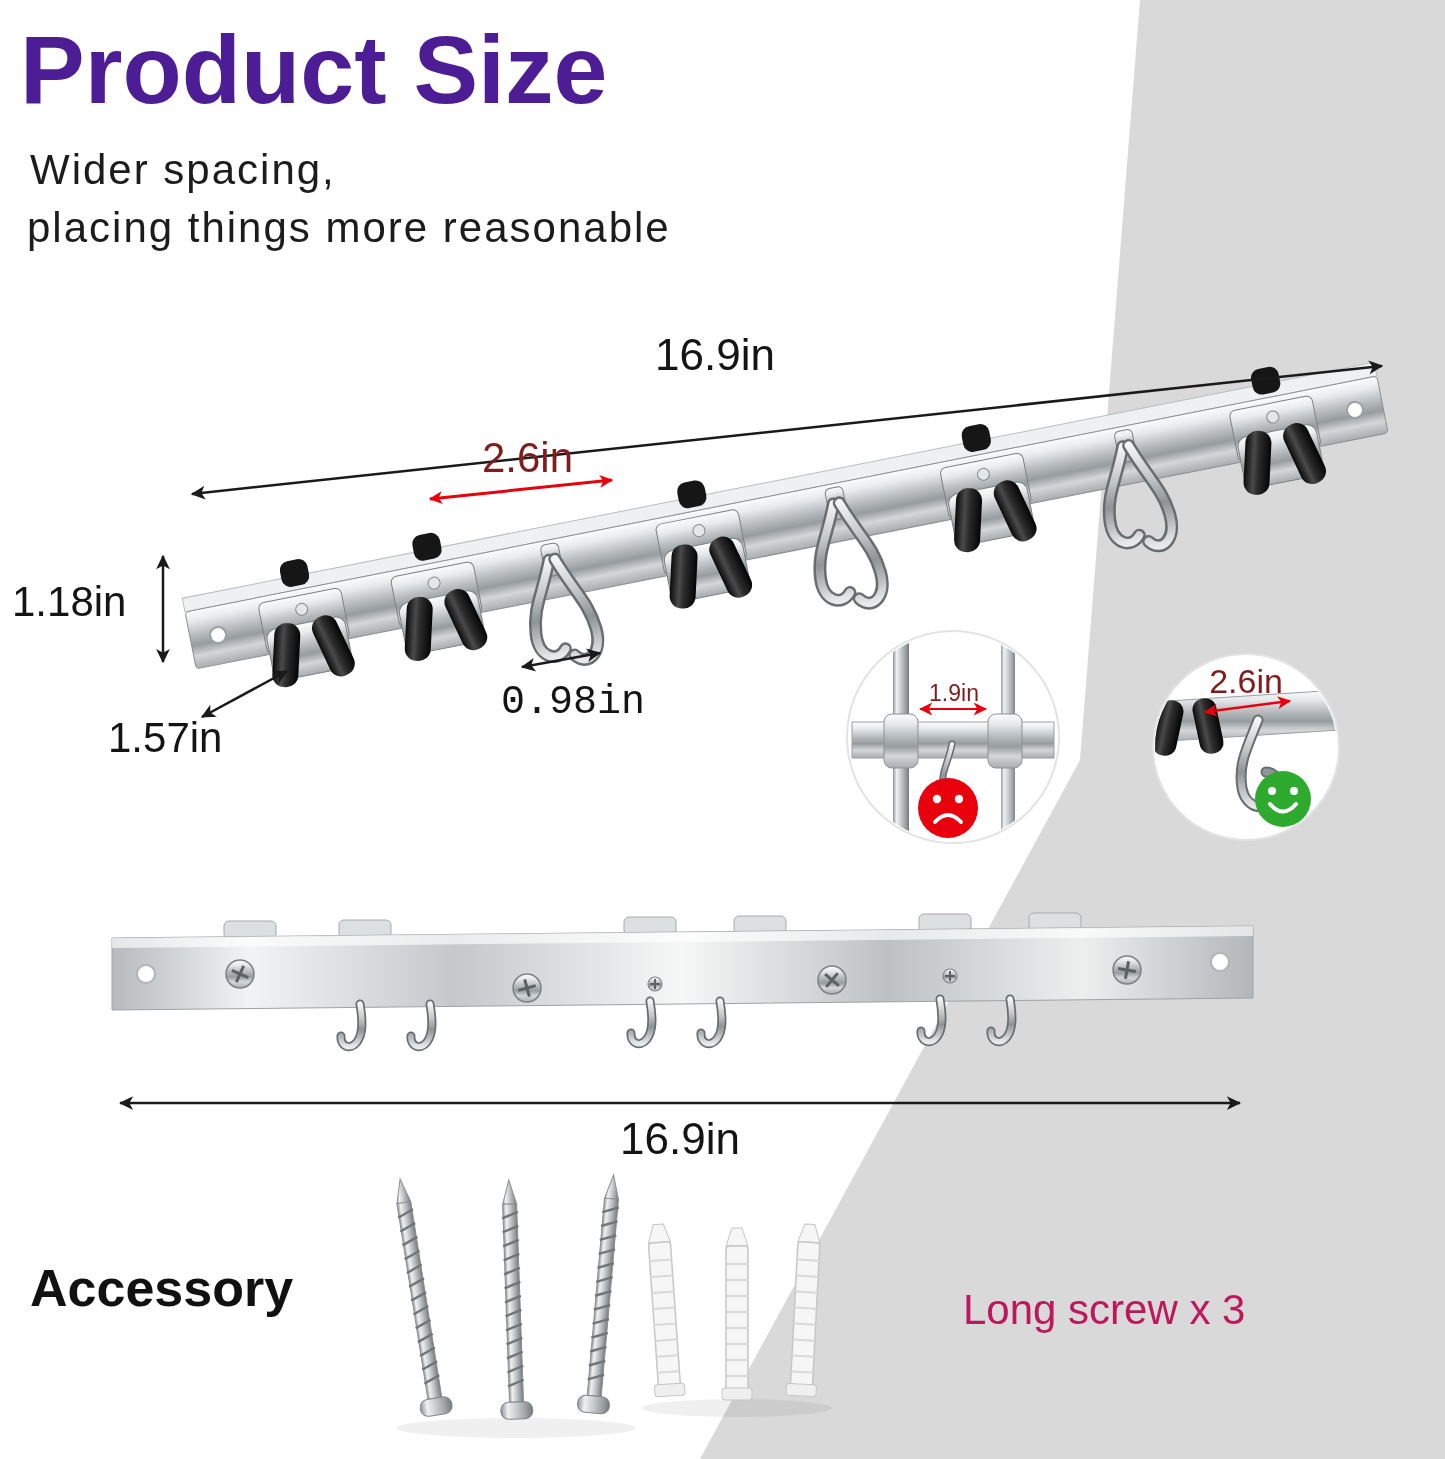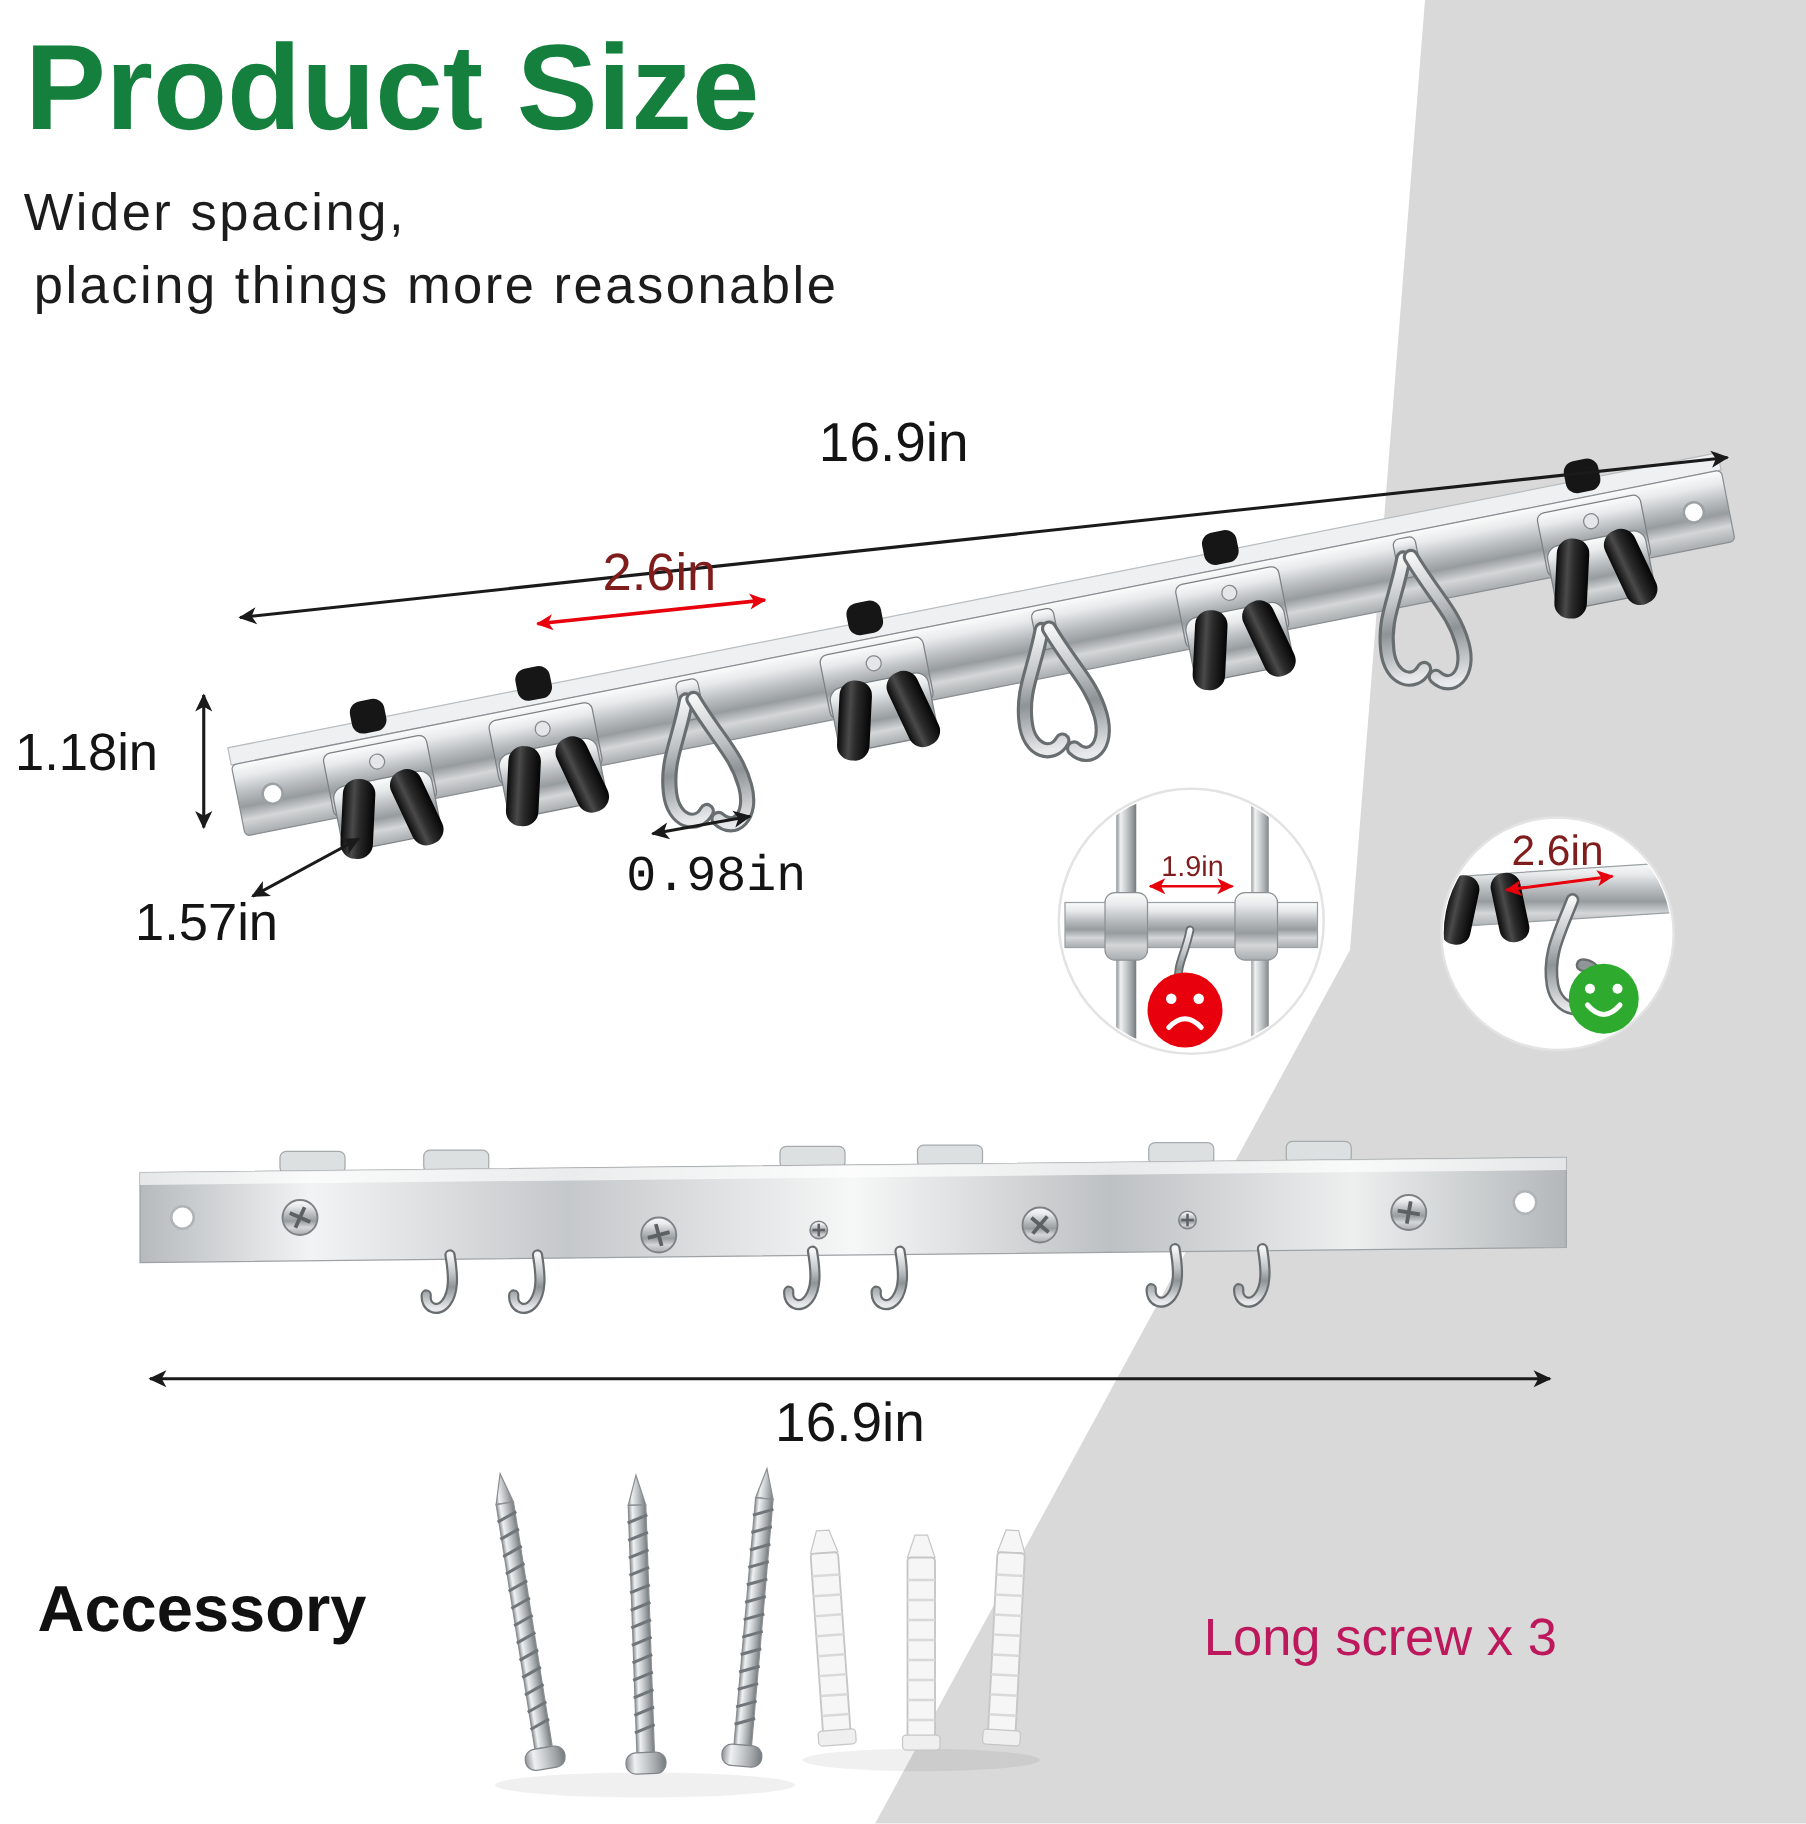--- a/index.html
+++ b/index.html
@@ -2,21 +2,21 @@
 <html><head>
 <meta charset="utf-8">
 <style>
   html,body { margin:0; padding:0; background:#ffffff; }
   .page {
     position:relative; width:1445px; height:1459px; background:#ffffff;
     font-family:"Liberation Sans", sans-serif; overflow:hidden;
   }
   svg.scene { position:absolute; left:0; top:0; z-index:0; }
   .label { position:absolute; z-index:2; color:#141414; white-space:nowrap; }
-  .title { font-size:97px; font-weight:700; letter-spacing:0px; color:#15803d; }
+  .title { font-size:97px; font-weight:700; letter-spacing:0px; color:#4c1d95; }
   .subtitle { font-size:42px; color:#1c1c1c; letter-spacing:2px; }
   .dim { font-size:44px; color:#141414; }
   .center { text-align:center; }
   .red { color:#7f1d1d; }
   .accessory-title { font-size:52px; font-weight:700; color:#111; }
   .acc-line { font-size:42px; color:#be185d;margin-top:20px; }
 </style>
 </head>
 <body>
 
@@ -305,21 +305,21 @@
       <g transform="translate(801,1394) rotate(3)">
         <polygon points="-11,-152 11,-152 5,-170 -5,-170" fill="#f6f6f6" stroke="#c6c6c6"></polygon>
         <rect x="-11" y="-152" width="22" height="152" rx="3" fill="#f6f6f6" stroke="#c6c6c6" stroke-width="1.5"></rect>
         <path d="M-11,-22 h22 M-11,-38 h22 M-11,-54 h22 M-11,-70 h22 M-11,-86 h22 M-11,-102 h22 M-11,-118 h22 M-11,-134 h22" stroke="#d9d9d9" stroke-width="2" fill="none"></path>
         <rect x="-15" y="-10" width="30" height="12" rx="3" fill="#efefef" stroke="#c6c6c6"></rect>
       </g>
     </g>
   </svg>
 
   <div class="label title" style="left:20px;top:14px;">Product Size</div>
-  <div class="label subtitle" style="left:19px;top:146px;">Wider spacing,</div>
+  <div class="label subtitle" style="left:30px;top:146px;">Wider spacing,</div>
   <div class="label subtitle" style="left:27px;top:204px;">placing things more reasonable</div>
 
   <div class="label dim center" style="left:605px;top:330px;width:220px;">16.9in</div>
   <div class="label dim center red" style="left:450px;top:434px;width:155px;font-size:42px;">2.6in</div>
   <div class="label dim" style="left:12px;top:578px;font-size:42px;">1.18in</div>
   <div class="label dim" style="left:108px;top:714px;font-size:42px;">1.57in</div>
   <div class="label dim center" style="left:498px;top:680px;width:150px;font-size:40px;font-family:Liberation Mono, monospace;">0.98in</div>
 
   <div class="label center red" style="left:910px;top:680px;width:88px;font-size:23px;">1.9in</div>
   <div class="label center red" style="left:1190px;top:662px;width:112px;font-size:34px;">2.6in</div>

